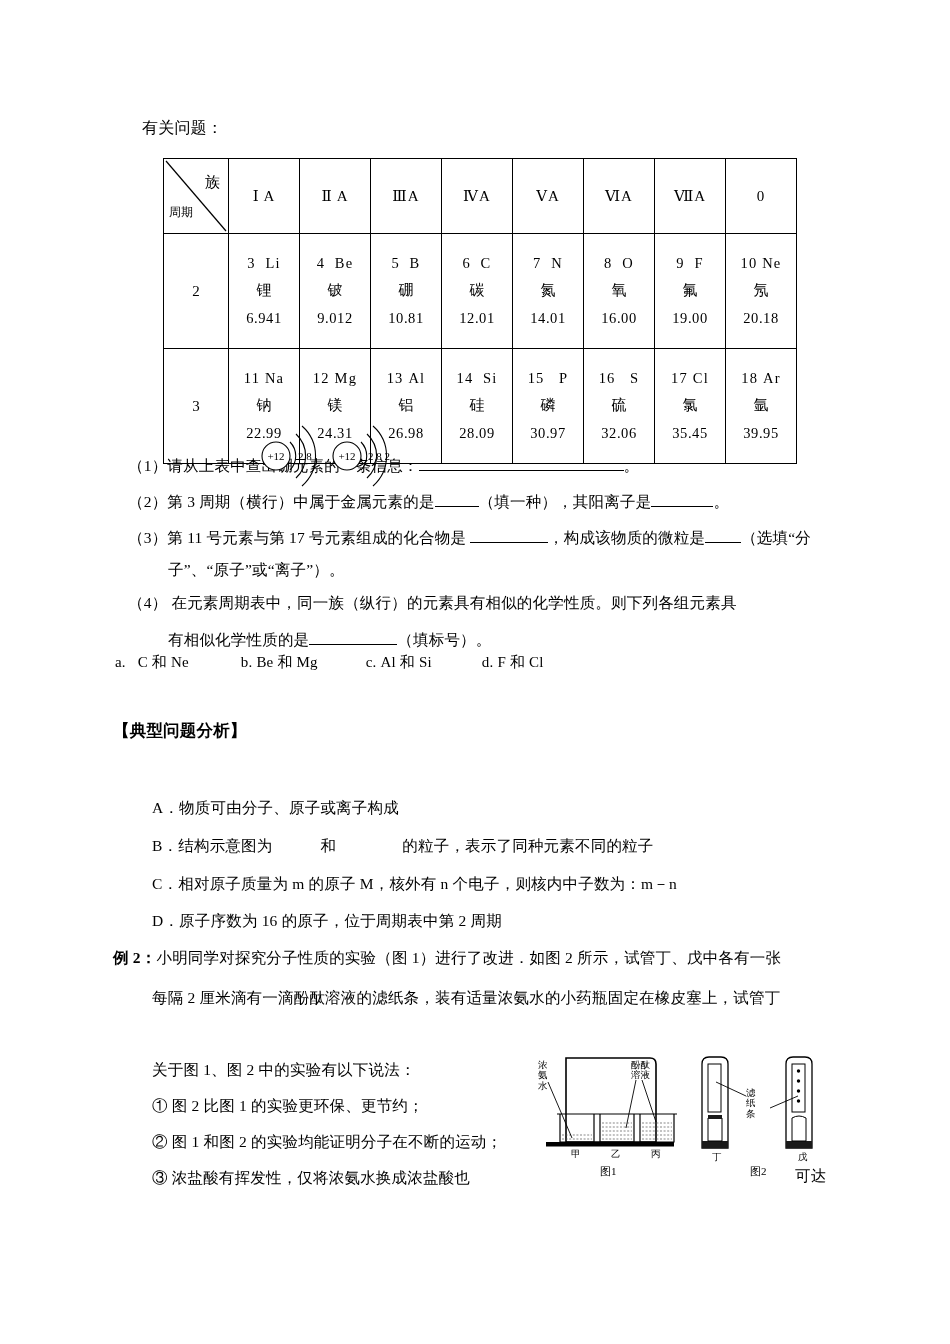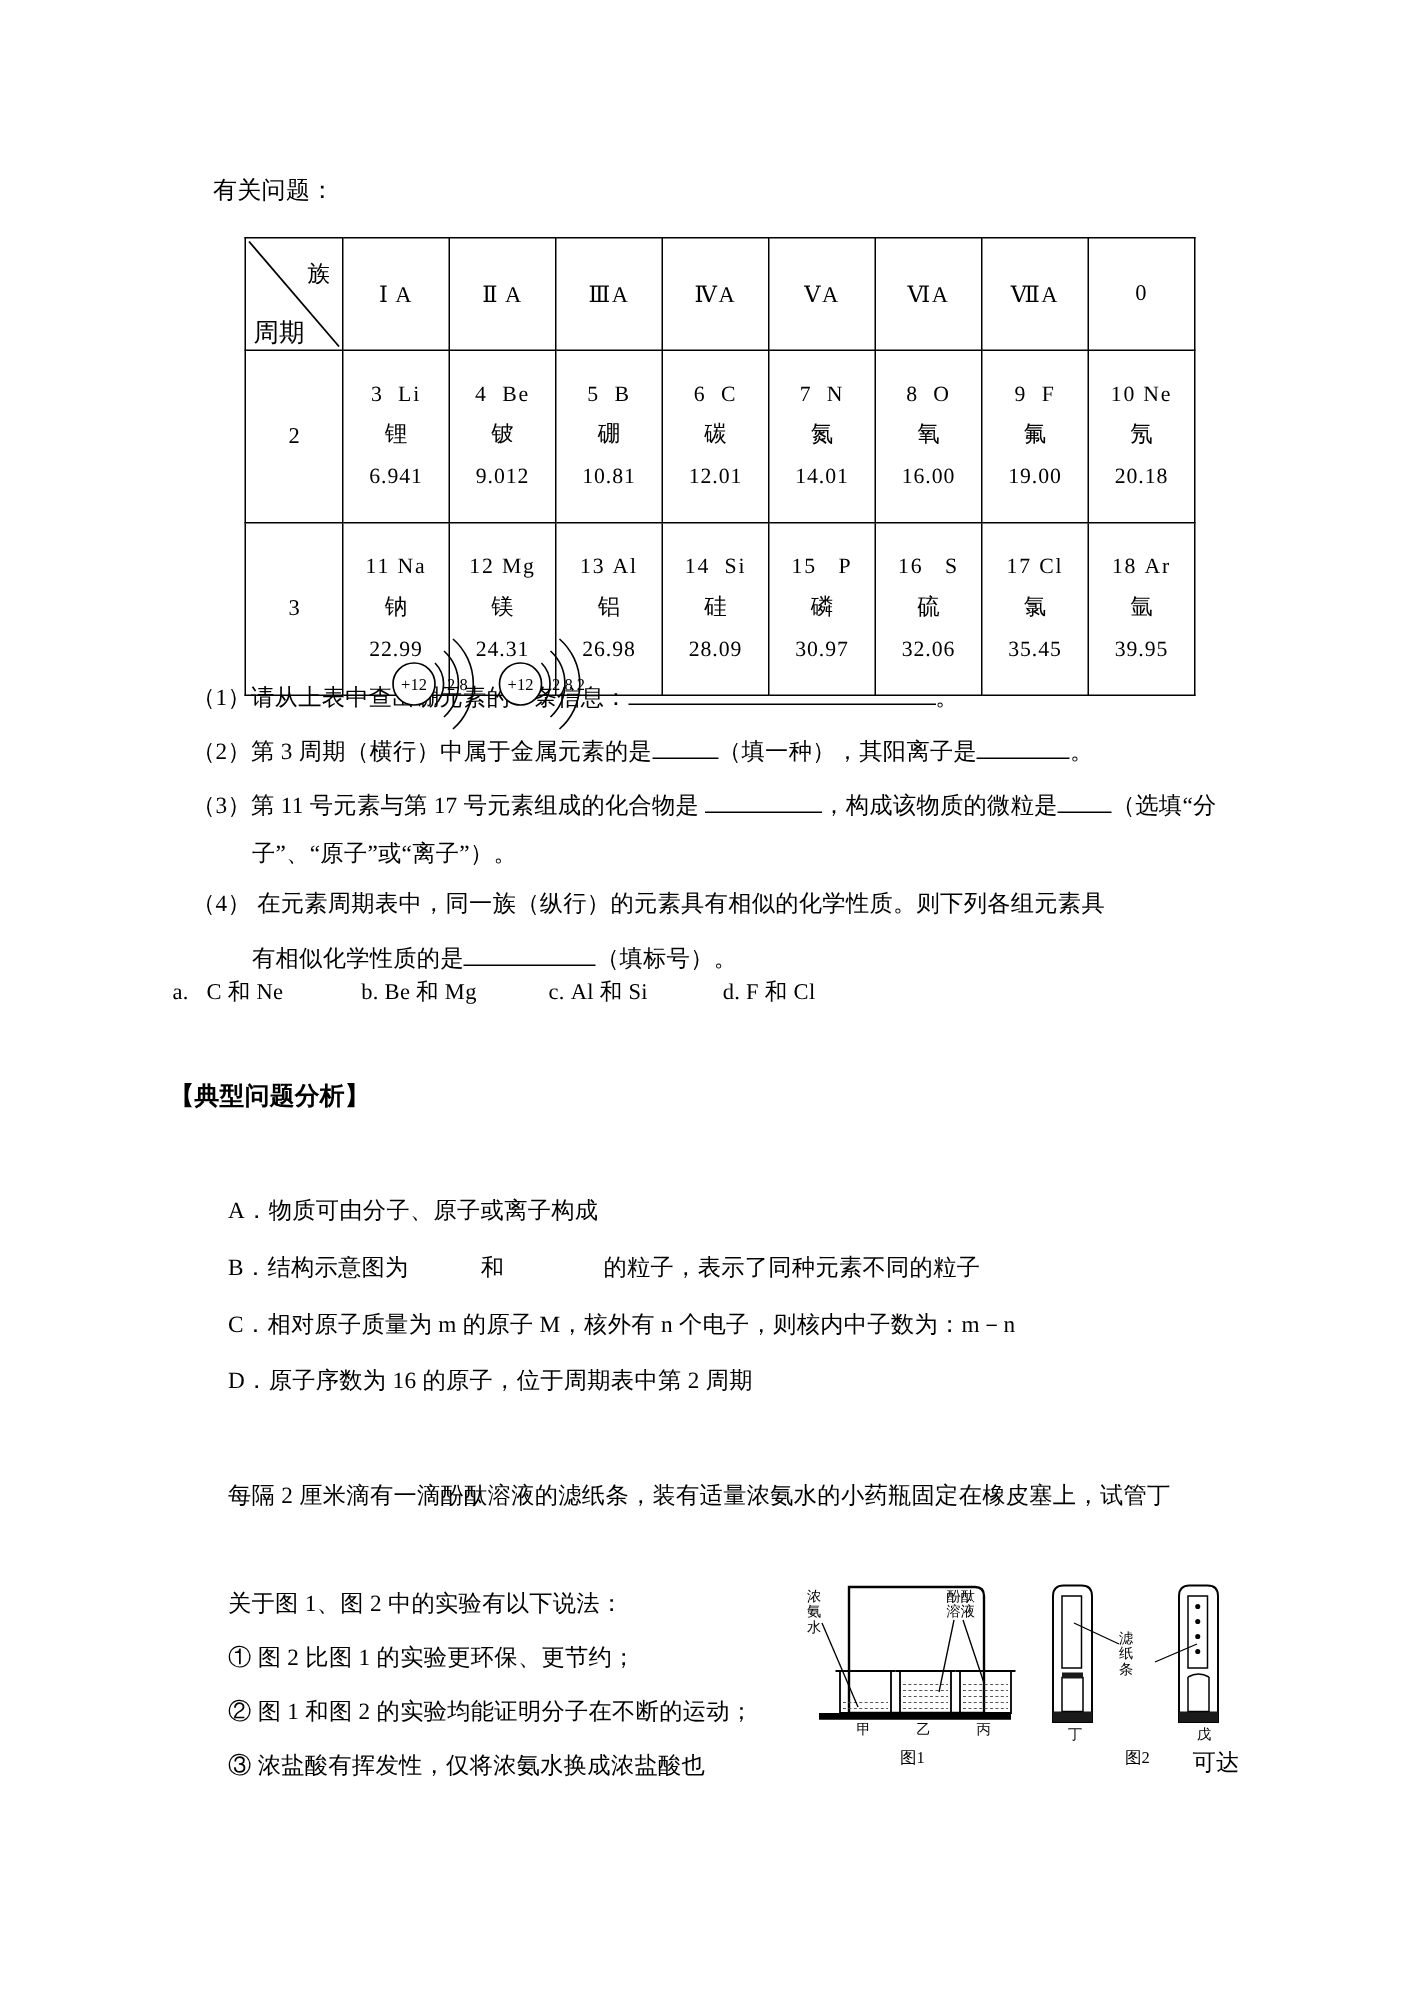--- a/index.html
+++ b/index.html
@@ -88,22 +88,22 @@
   }
   .corner-zu {
     position: absolute;
     right: 8px;
     top: 14px;
     font-size: 15px;
   }
   .corner-zq {
     position: absolute;
     left: 5px;
-    bottom: 0;
-    font-size: 17px;
+    bottom: 12px;
+    font-size: 12px;
   }
 
   
   .atom-overlay {
     position: absolute;
     z-index: 40;
   }
 
   
   .q { font-size: 15.5px; }
@@ -331,20 +331,23 @@
   <div class="t" style="left:152px; top:838px;">
     <span>B．</span><span>结构示意图为</span>
     <span style="display:inline-block;width:44px;"></span><span>和</span>
     <span style="display:inline-block;width:62px;"></span><span>的粒子，表示了同种元素不同的粒子</span>
   </div>
 
   <div class="t" style="left:152px; top:913px;">
     <span>D．</span><span>原子序数为 16 的原子，位于周期表中第 2 周期</span>
   </div>
 
+  <div class="t" style="left:113px; top:950px;">
+    <span class="bold">例 2：</span><span>小明同学对探究分子性质的实验（图 1）进行了改进．如图 2 所示，试管丁、戊中各有一张</span>
+  </div>
   <div class="t" style="left:152px; top:990px;">
     <span>每隔 2 厘米滴有一滴酚酞溶液的滤纸条，装有适量浓氨水的小药瓶固定在橡皮塞上，试管丁</span>
   </div>
 
   <div class="t" style="left:152px; top:1062px;">
     <span>关于图 1、图 2 中的实验有以下说法：</span>
   </div>
   <div class="t" style="left:152px; top:1098px;">
     <span>① 图 2 比图 1 的实验更环保、更节约；</span>
   </div>

